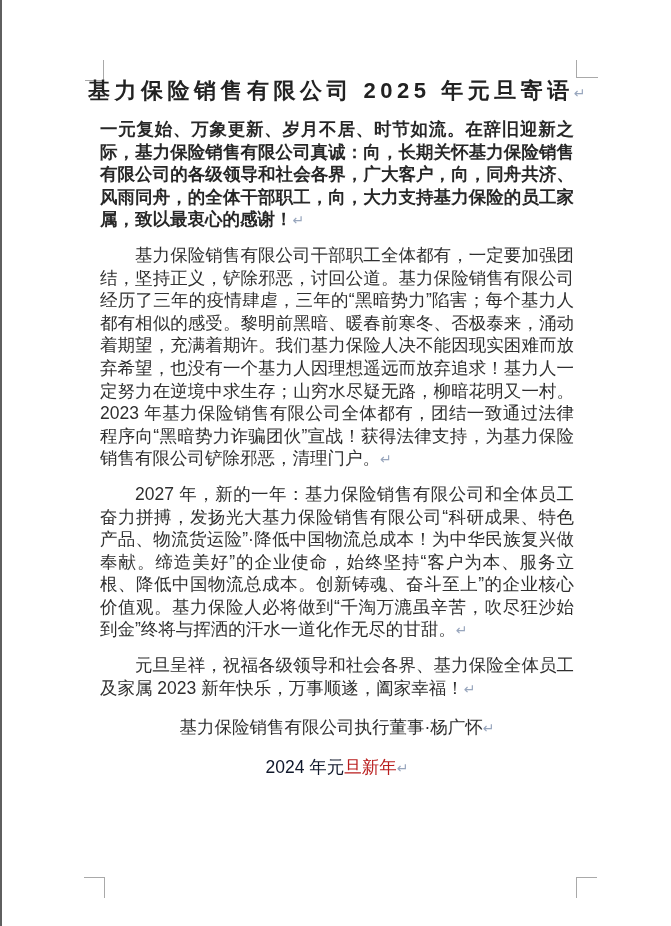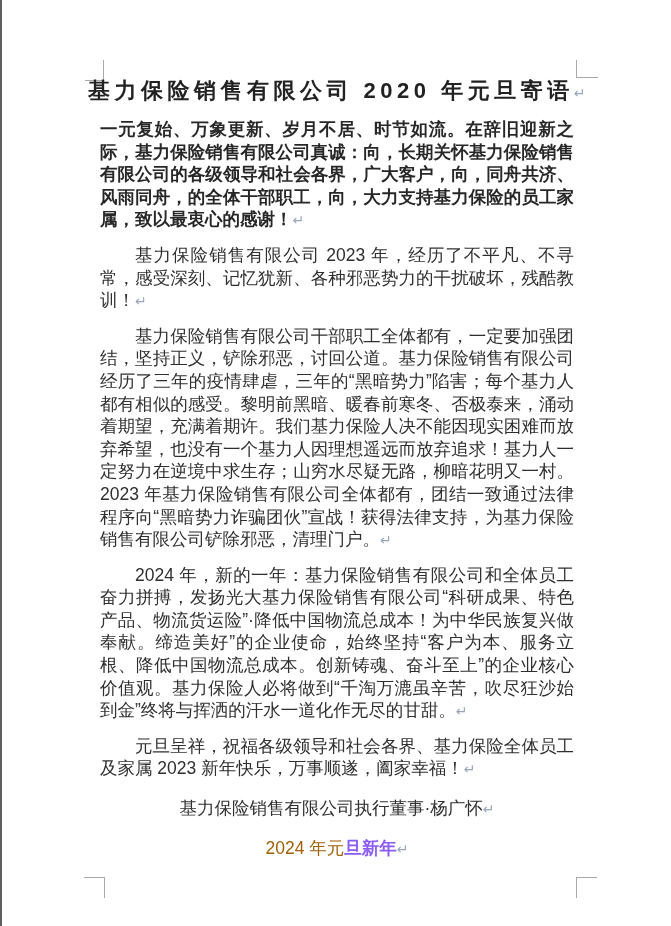--- a/index.html
+++ b/index.html
@@ -42,44 +42,43 @@
   }
   .para.bold { font-weight: bold; color: #272727; }
   .para.indent { text-indent: 2em; }
   .center-line { margin: 16px; text-align: center; }
   .pmark {
     color: #98a6bd;
     font-size: 14px;
     letter-spacing: 0;
     font-weight: normal;
   }
-  .date-regular { color: #a16207; }
-  .date-bold { font-weight: bold; color: #8b5cf6; }
+  .date-regular { color: #0f172a; }
+  .date-bold { font-weight: normal; color: #b91c1c; }
 </style>
 </head>
 <body>
 
 <div class="left-edge"></div>
 <div class="crop tl"></div>
 <div class="crop tr"></div>
 <div class="crop bl"></div>
 <div class="crop br"></div>
 
 <div class="doc">
 
-  <h1 class="title"><span>基力保险销售有限公司 2020 年元旦寄语</span><span class="pmark">↵</span></h1>
+  <h1 class="title"><span>基力保险销售有限公司 2025 年元旦寄语</span><span class="pmark">↵</span></h1>
 
   <p class="para bold"><span>一元复始、万象更新、岁月不居、时节如流。在辞旧迎新之际，基力保险销售有限公司真诚：向，长期关怀基力保险销售有限公司的各级领导和社会各界，广大客户，向，同舟共济、风雨同舟，的全体干部职工，向，大力支持基力保险的员工家属，致以最衷心的感谢！</span><span class="pmark">↵</span></p>
 
-  <p class="para indent"><span>基力保险销售有限公司 2023 年，经历了不平凡、不寻常，感受深刻、记忆犹新、各种邪恶势力的干扰破坏，残酷教训！</span><span class="pmark">↵</span></p>
 
 
   <p class="para indent"><span>基力保险销售有限公司干部职工全体都有，一定要加强团结，坚持正义，铲除邪恶，讨回公道。基力保险销售有限公司经历了三年的疫情肆虐，三年的“黑暗势力”陷害；每个基力人都有相似的感受。黎明前黑暗、暖春前寒冬、否极泰来，涌动着期望，充满着期许。我们基力保险人决不能因现实困难而放弃希望，也没有一个基力人因理想遥远而放弃追求！基力人一定努力在逆境中求生存；山穷水尽疑无路，柳暗花明又一村。2023 年基力保险销售有限公司全体都有，团结一致通过法律程序向“黑暗势力诈骗团伙”宣战！获得法律支持，为基力保险销售有限公司铲除邪恶，清理门户。</span><span class="pmark">↵</span></p>
 
-  <p class="para indent"><span>2024 年，新的一年：基力保险销售有限公司和全体员工奋力拼搏，发扬光大基力保险销售有限公司“科研成果、特色产品、物流货运险”·降低中国物流总成本！为中华民族复兴做奉献。缔造美好”的企业使命，始终坚持“客户为本、服务立根、降低中国物流总成本。创新铸魂、奋斗至上”的企业核心价值观。基力保险人必将做到“千淘万漉虽辛苦，吹尽狂沙始到金”终将与挥洒的汗水一道化作无尽的甘甜。</span><span class="pmark">↵</span></p>
+  <p class="para indent"><span>2027 年，新的一年：基力保险销售有限公司和全体员工奋力拼搏，发扬光大基力保险销售有限公司“科研成果、特色产品、物流货运险”·降低中国物流总成本！为中华民族复兴做奉献。缔造美好”的企业使命，始终坚持“客户为本、服务立根、降低中国物流总成本。创新铸魂、奋斗至上”的企业核心价值观。基力保险人必将做到“千淘万漉虽辛苦，吹尽狂沙始到金”终将与挥洒的汗水一道化作无尽的甘甜。</span><span class="pmark">↵</span></p>
 
   <p class="para indent"><span>元旦呈祥，祝福各级领导和社会各界、基力保险全体员工及家属 2023 新年快乐，万事顺遂，阖家幸福！</span><span class="pmark">↵</span></p>
 
   <p class="center-line"><span>基力保险销售有限公司执行董事·杨广怀</span><span class="pmark">↵</span></p>
 
   <p class="center-line"><span class="date-regular">2024 年元</span><span class="date-bold">旦新年</span><span class="pmark">↵</span></p>
 
 </div>
 
 </body></html>

